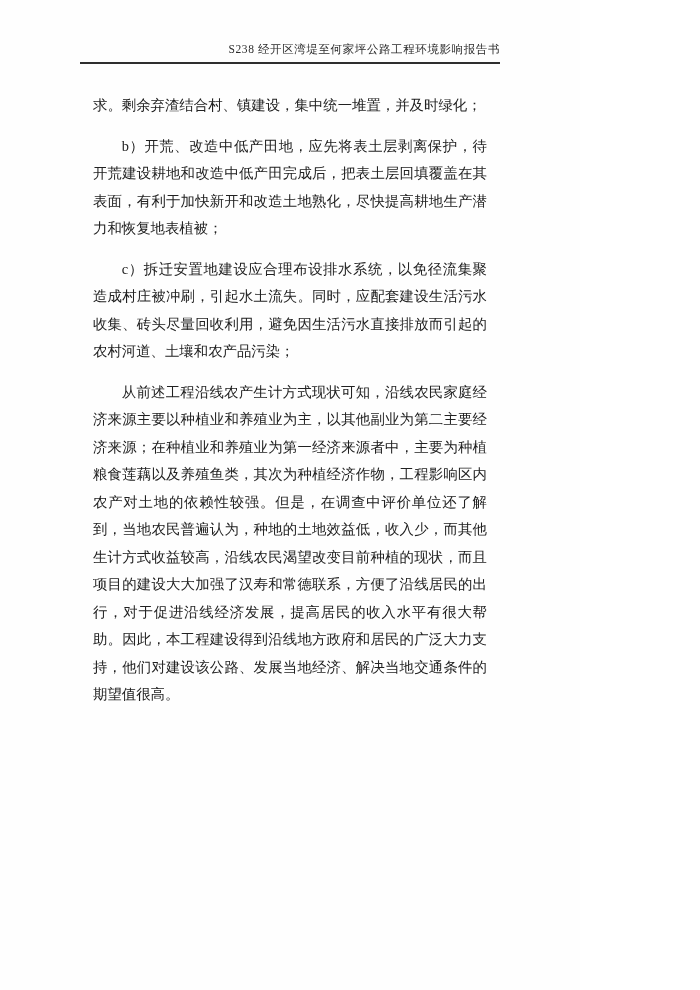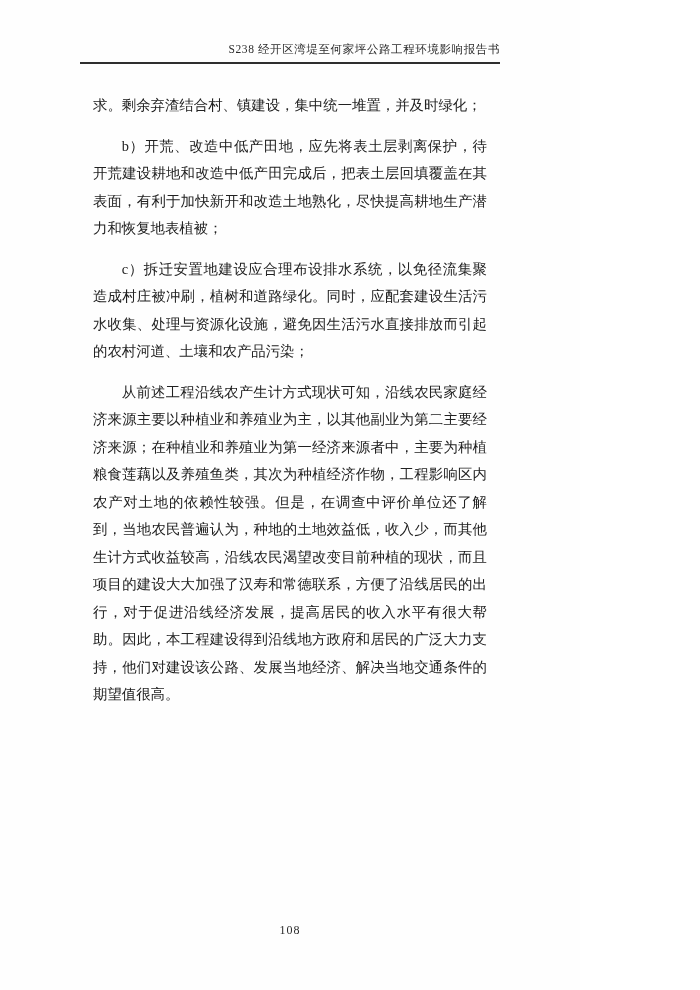--- a/index.html
+++ b/index.html
@@ -76,23 +76,20 @@
 
 <div class="page">
 
   <div class="page-header">
     <span>S238 经开区湾堤至何家坪公路工程环境影响报告书</span>
   </div>
 
   <div class="doc-body">
     <p class="para">求。剩余弃渣结合村、镇建设，集中统一堆置，并及时绿化；</p>
     <p class="para indent">b）开荒、改造中低产田地，应先将表土层剥离保护，待开荒建设耕地和改造中低产田完成后，把表土层回填覆盖在其表面，有利于加快新开和改造土地熟化，尽快提高耕地生产潜力和恢复地表植被；</p>
-    <p class="para indent">c）拆迁安置地建设应合理布设排水系统，以免径流集聚造成村庄被冲刷，植树和道路绿化。同时，应配套建设生活污水收集、处理与资源化设施，避免因生活污水直接排放而引起的农村河道、土壤和农产品污染；</p>
+    <p class="para indent">c）拆迁安置地建设应合理布设排水系统，以免径流集聚造成村庄被冲刷，引起水土流失。同时，应配套建设生活污水收集、砖头尽量回收利用，避免因生活污水直接排放而引起的农村河道、土壤和农产品污染；</p>
 
 
     <p class="para indent">从前述工程沿线农产生计方式现状可知，沿线农民家庭经济来源主要以种植业和养殖业为主，以其他副业为第二主要经济来源；在种植业和养殖业为第一经济来源者中，主要为种植粮食莲藕以及养殖鱼类，其次为种植经济作物，工程影响区内农产对土地的依赖性较强。但是，在调查中评价单位还了解到，当地农民普遍认为，种地的土地效益低，收入少，而其他生计方式收益较高，沿线农民渴望改变目前种植的现状，而且项目的建设大大加强了汉寿和常德联系，方便了沿线居民的出行，对于促进沿线经济发展，提高居民的收入水平有很大帮助。因此，本工程建设得到沿线地方政府和居民的广泛大力支持，他们对建设该公路、发展当地经济、解决当地交通条件的期望值很高。</p>
   </div>
 
-  <div class="page-footer">
-    <span>108</span>
-  </div>
 
 </div>
 
 </body></html>

